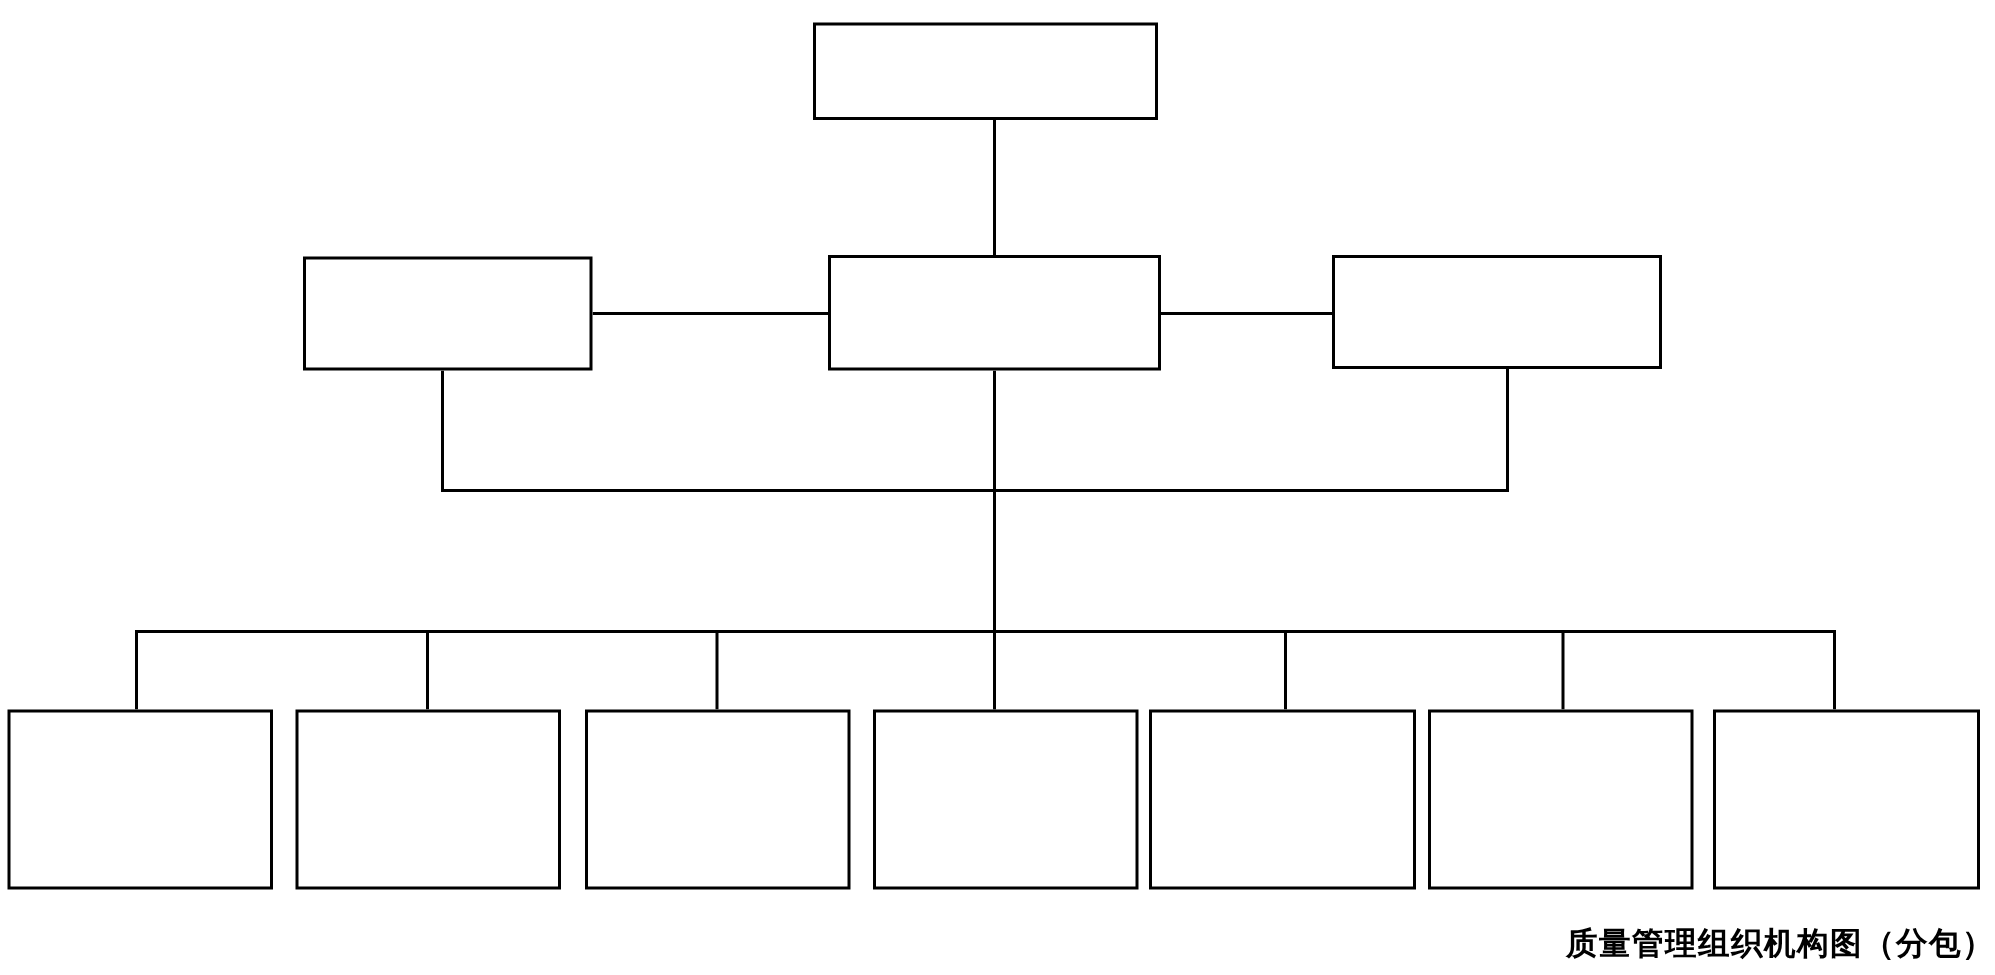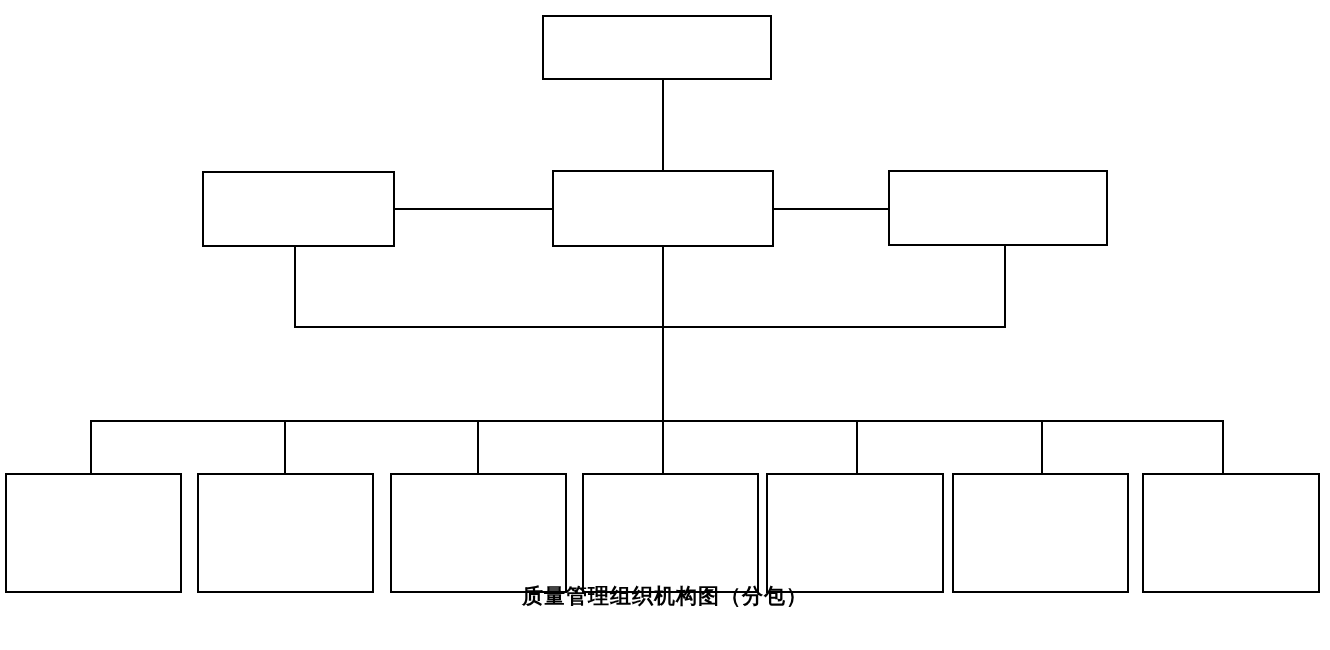--- a/index.html
+++ b/index.html
@@ -79,15 +79,15 @@
   <div class="node-box" style="left:888px; top:170px; width:220px; height:76px;"></div>
 
   <div class="node-box" style="left:5px; top:473px; width:177px; height:120px;"></div>
   <div class="node-box" style="left:197px; top:473px; width:177px; height:120px;"></div>
   <div class="node-box" style="left:390px; top:473px; width:177px; height:120px;"></div>
   <div class="node-box" style="left:582px; top:473px; width:177px; height:120px;"></div>
   <div class="node-box" style="left:766px; top:473px; width:178px; height:120px;"></div>
   <div class="node-box" style="left:952px; top:473px; width:177px; height:120px;"></div>
   <div class="node-box" style="left:1142px; top:473px; width:178px; height:120px;"></div>
 
-  <div class="chart-caption" style="top:582px;">质量管理组织机构图（分包）</div>
+  <div class="chart-caption" style="top:615px;text-align:right;">质量管理组织机构图（分包）</div>
 
 </div>
 
 </body></html>

